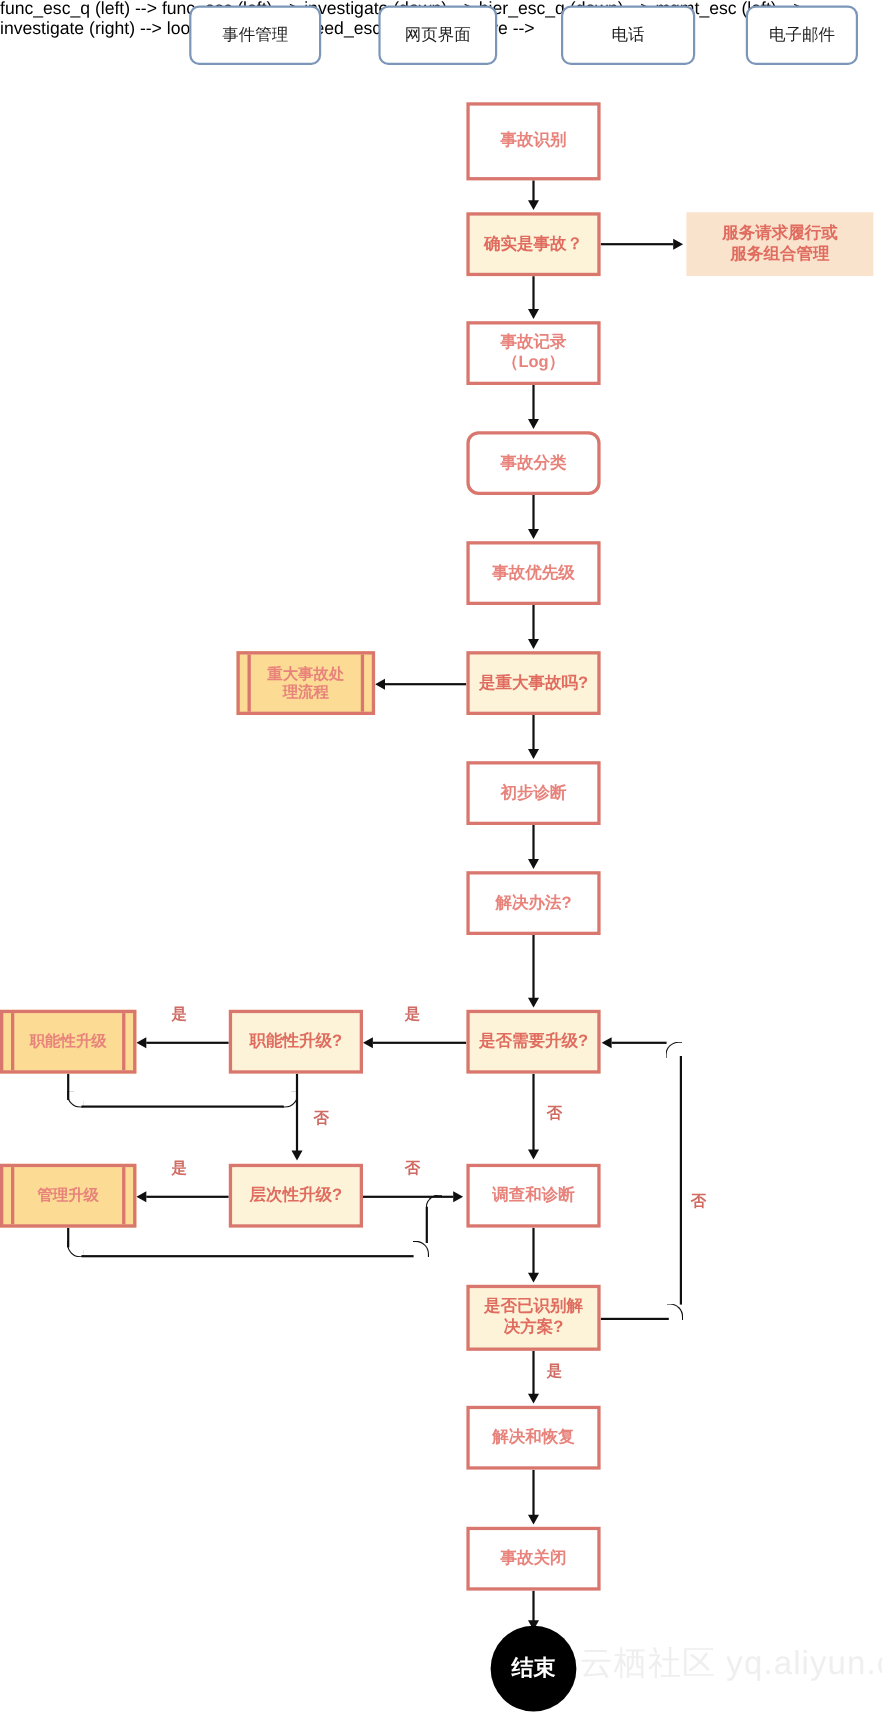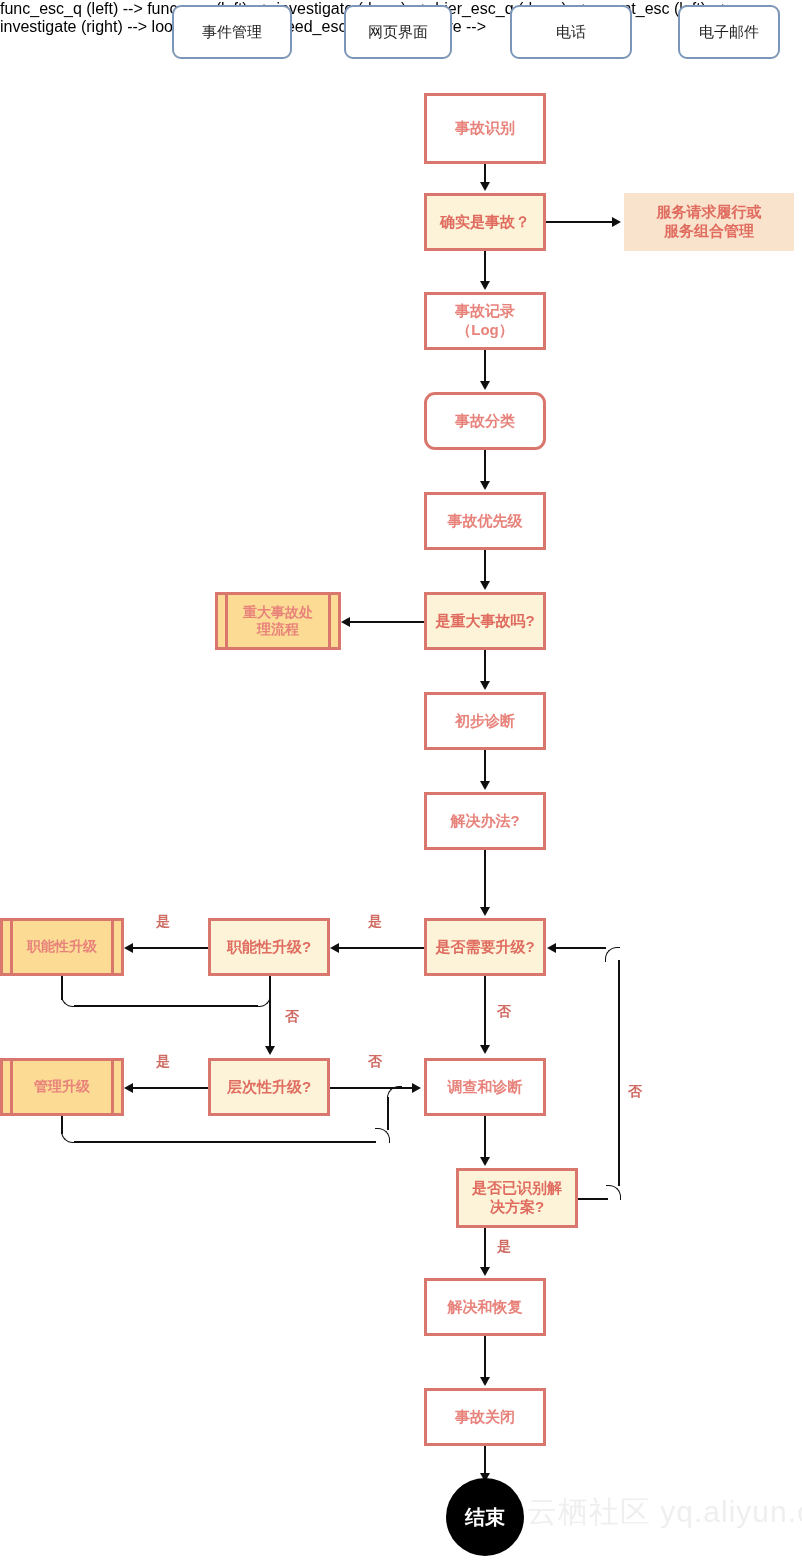--- a/index.html
+++ b/index.html
@@ -118,21 +118,21 @@
   <div class="node deci" style="left:208px;top:918px;width:122px;height:58px;">职能性升级?</div>
 
   <div class="node subp" style="left:0px;top:918px;width:124px;height:58px;">职能性升级</div>
 
   <div class="node deci" style="left:208px;top:1058px;width:122px;height:58px;">层次性升级?</div>
 
   <div class="node subp" style="left:0px;top:1058px;width:124px;height:58px;">管理升级</div>
 
   <div class="node proc" style="left:424px;top:1058px;width:122px;height:58px;">调查和诊断</div>
 
-  <div class="node deci" style="left:424px;top:1168px;width:122px;height:60px;white-space:pre-line;margin-left:32px;">是否已识别解
+  <div class="node deci" style="left:424px;top:1168px;width:122px;height:60px;white-space:pre-line;">是否已识别解
 决方案?</div>
 
   <div class="node proc" style="left:424px;top:1278px;width:122px;height:58px;">解决和恢复</div>
 
   <div class="node proc" style="left:424px;top:1388px;width:122px;height:58px;">事故关闭</div>
 
   <div class="node term" style="left:446px;top:1478px;width:78px;height:78px;">结束</div>
 
   
 

